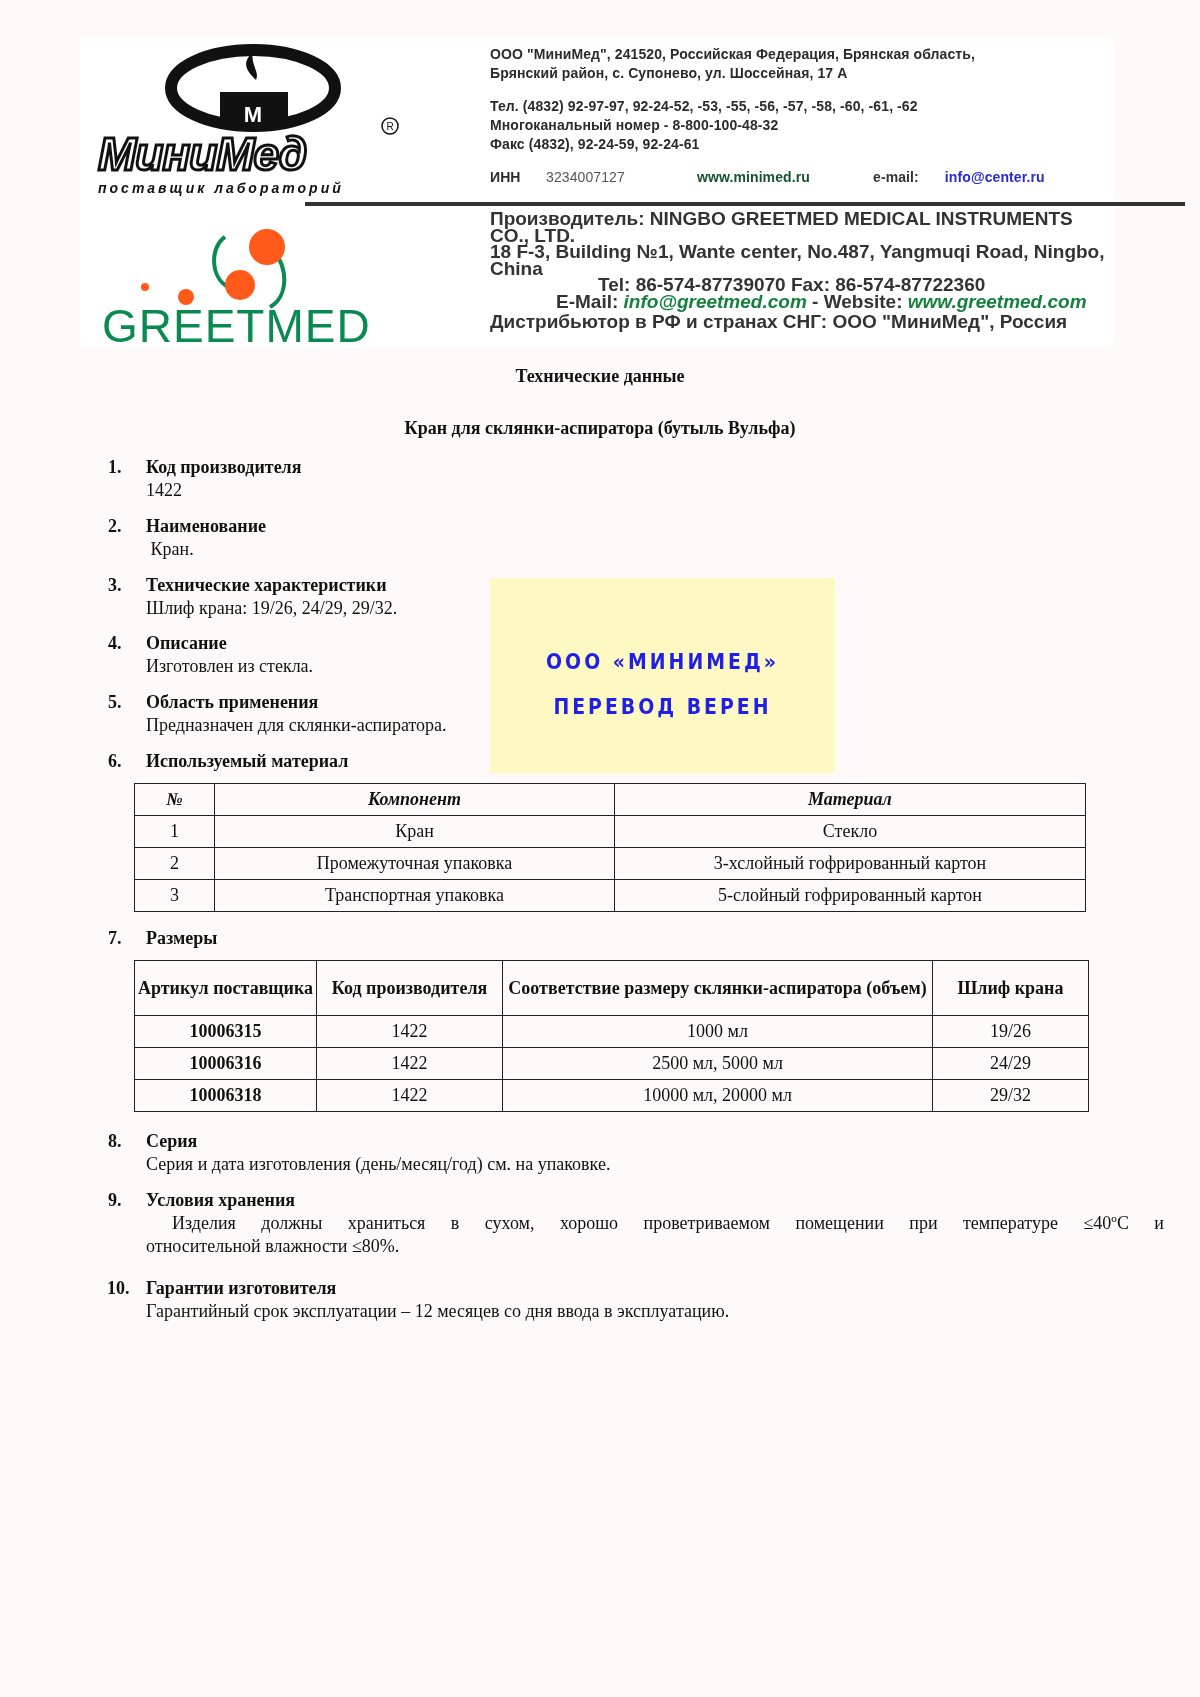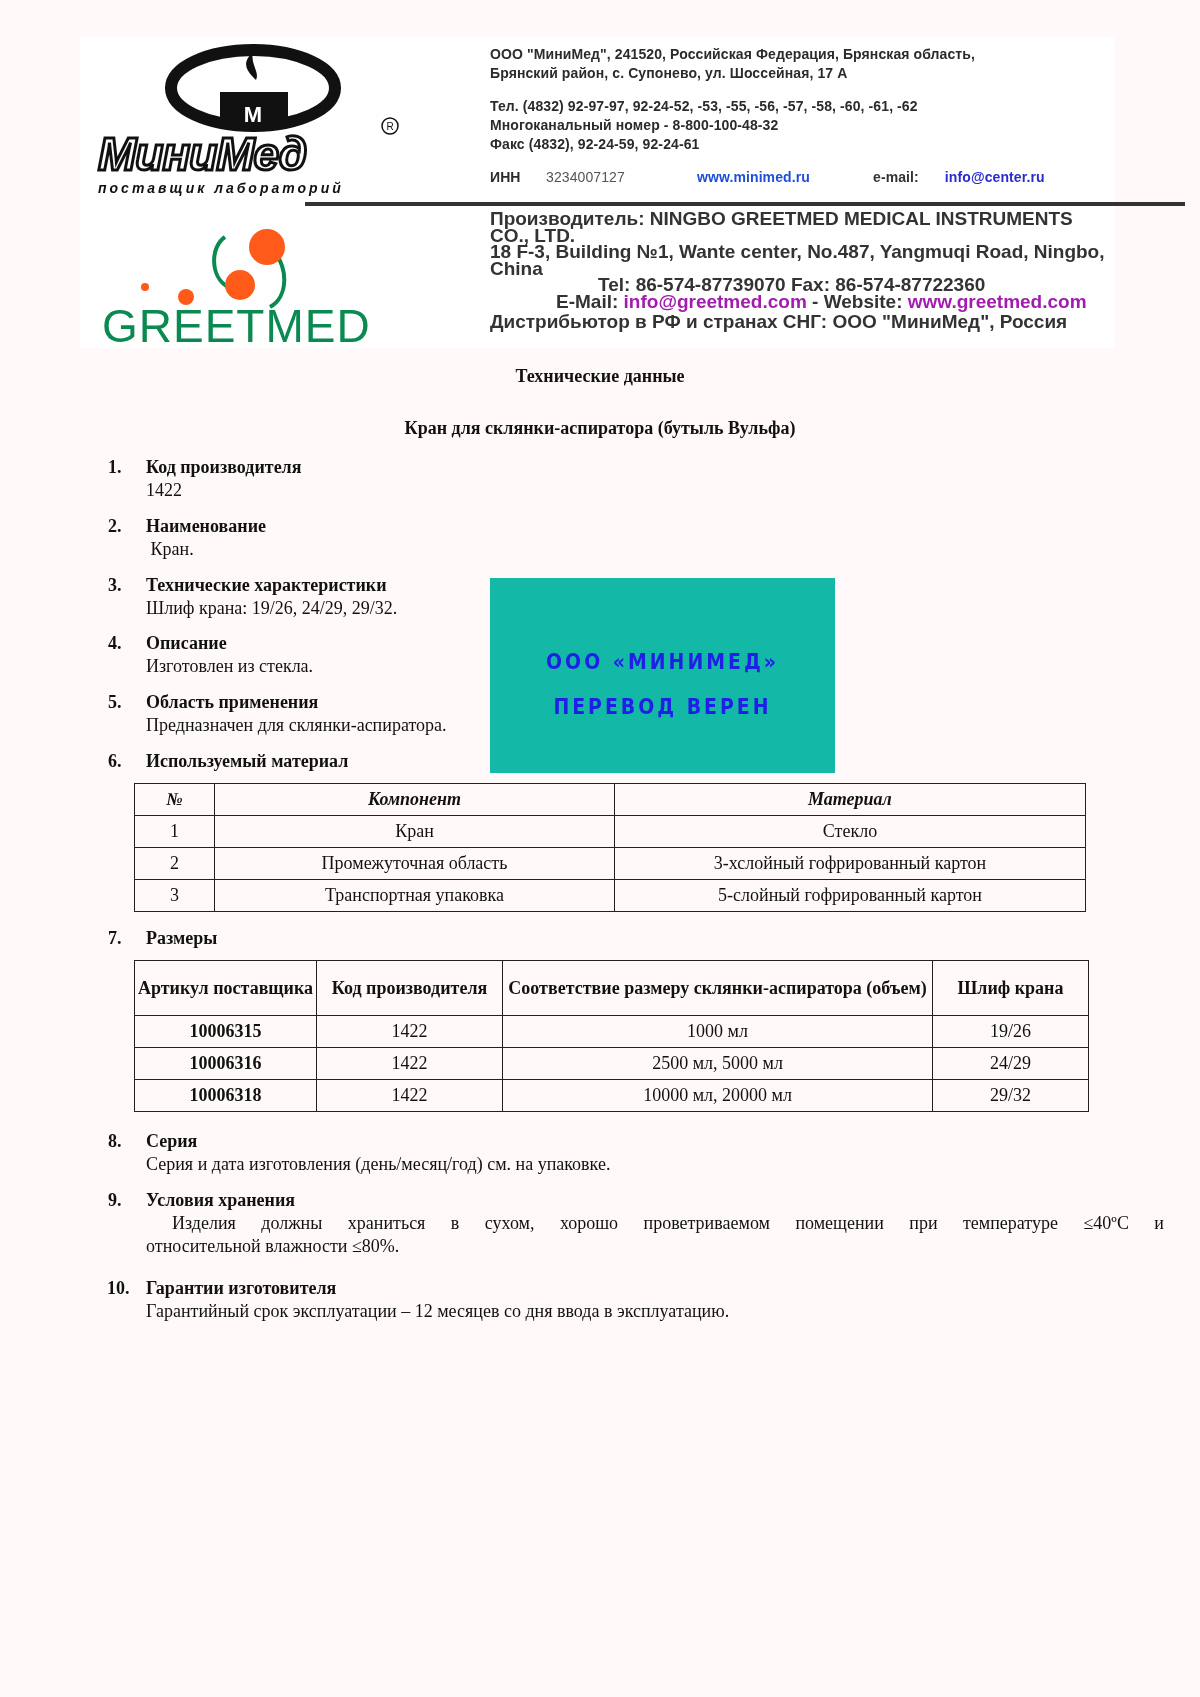--- a/index.html
+++ b/index.html
@@ -21,53 +21,53 @@
   .lh-text {
     position: absolute; left: 410px; top: 8px;
     font-family: "Liberation Sans", sans-serif;
     font-weight: bold; font-size: 14px; color: #2b2b2b;
     line-height: 19px; letter-spacing: 0.1px;
   }
   .lh-text .gap { height: 14px; }
   .lh-text .inn-row { display: flex; gap: 11px; margin-top: 14px; }
   .lh-text .inn-label { width: 45px; }
   .lh-text .inn-value { font-weight: normal; width: 140px; color: #555; }
-  .lh-text .site { width: 165px; color: #1d4ed8; }
+  .lh-text .site { width: 165px; color: #14532d; }
   .lh-text .mail-label { color: #333; }
   .lh-text .mail { color: #2a2ad0; }
   .lh-rule {
     position: absolute; left: 225px; top: 165px; width: 880px; height: 4px;
     background: #333;
   }
   .lh-manuf {
     position: absolute; left: 410px; top: 174px;
     font-family: "Liberation Sans", sans-serif;
     font-weight: bold; font-size: 19px; color: #333;
     line-height: 16.5px;
   }
   .lh-manuf .center { padding-left: 108px; }
   .lh-manuf .center2 { padding-left: 66px; }
-  .lh-manuf .link { color: #a21caf; }
+  .lh-manuf .link { color: #15803d; font-style: italic; }
   .lh-manuf .dist { margin-top: 4px; }
 
   .doc-title {
     position: absolute; left: 0; width: 1200px; text-align: center;
     font-weight: bold; font-size: 18px;
   }
   .t1 { top: 366px; left: 0; }
   .t2 { top: 418px; }
 
   .section { position: absolute; left: 108px; font-size: 18px; line-height: 22px; }
   .section .num { position: absolute; left: 0; font-weight: bold; }
   .section .head { position: absolute; left: 38px; font-weight: bold; white-space: nowrap; }
   .section .body { position: absolute; left: 38px; top: 23px; white-space: nowrap; }
 
   .stamp {
     position: absolute; left: 490px; top: 578px; width: 345px; height: 195px;
-    background: #14b8a6;
+    background: #fef9c3;
   }
   .stamp .line {
     position: absolute; left: 0; width: 345px; text-align: center;
     font-family: "DejaVu Sans Condensed", "DejaVu Sans", sans-serif;
     font-weight: bold; font-size: 21px; color: #1f1fe8; letter-spacing: 3px;
   }
   .stamp .l1 { top: 72px; }
   .stamp .l2 { top: 117px; }
 
   table { border-collapse: collapse; position: absolute; font-size: 18px; }
@@ -188,21 +188,21 @@
     <th>Компонент</th>
     <th>Материал</th>
   </tr>
   <tr>
     <td>1</td>
     <td>Кран</td>
     <td>Стекло</td>
   </tr>
   <tr>
     <td>2</td>
-    <td>Промежуточная область</td>
+    <td>Промежуточная упаковка</td>
     <td>3-хслойный гофрированный картон</td>
   </tr>
   <tr>
     <td>3</td>
     <td>Транспортная упаковка</td>
     <td>5-слойный гофрированный картон</td>
   </tr>
 </tbody>
   </table>
 

